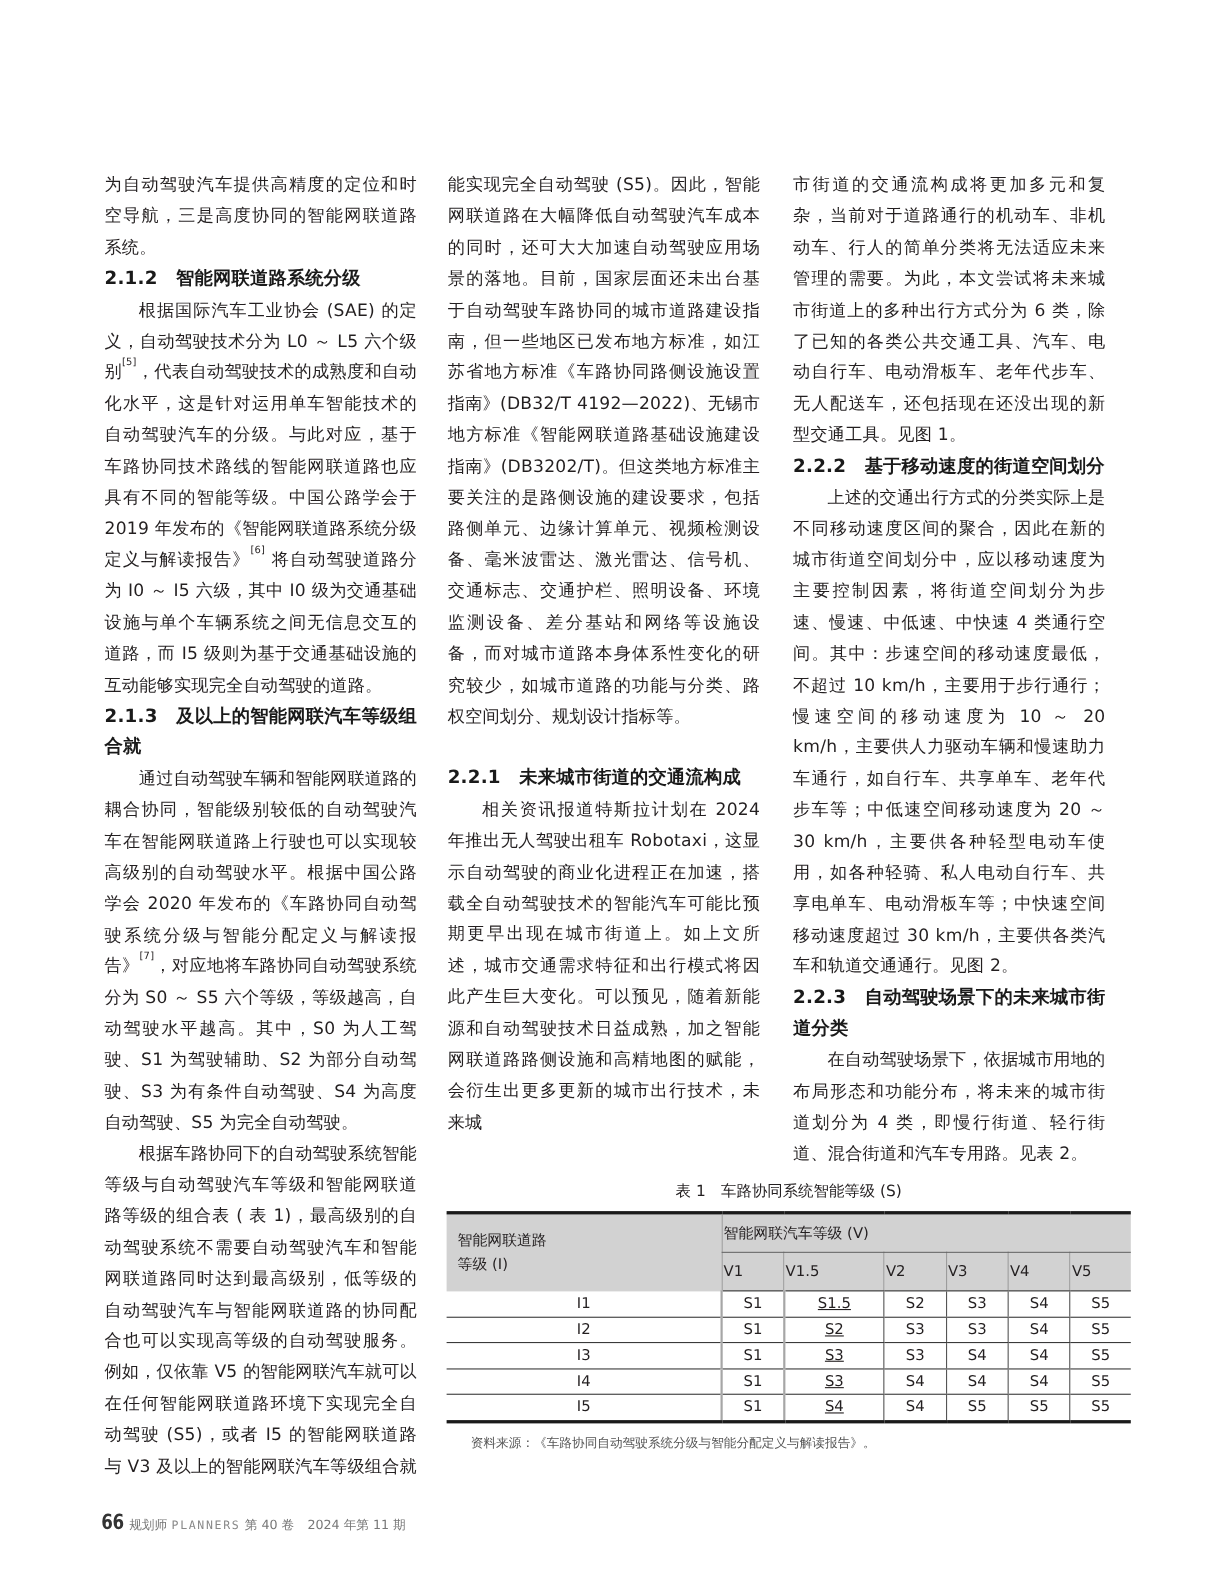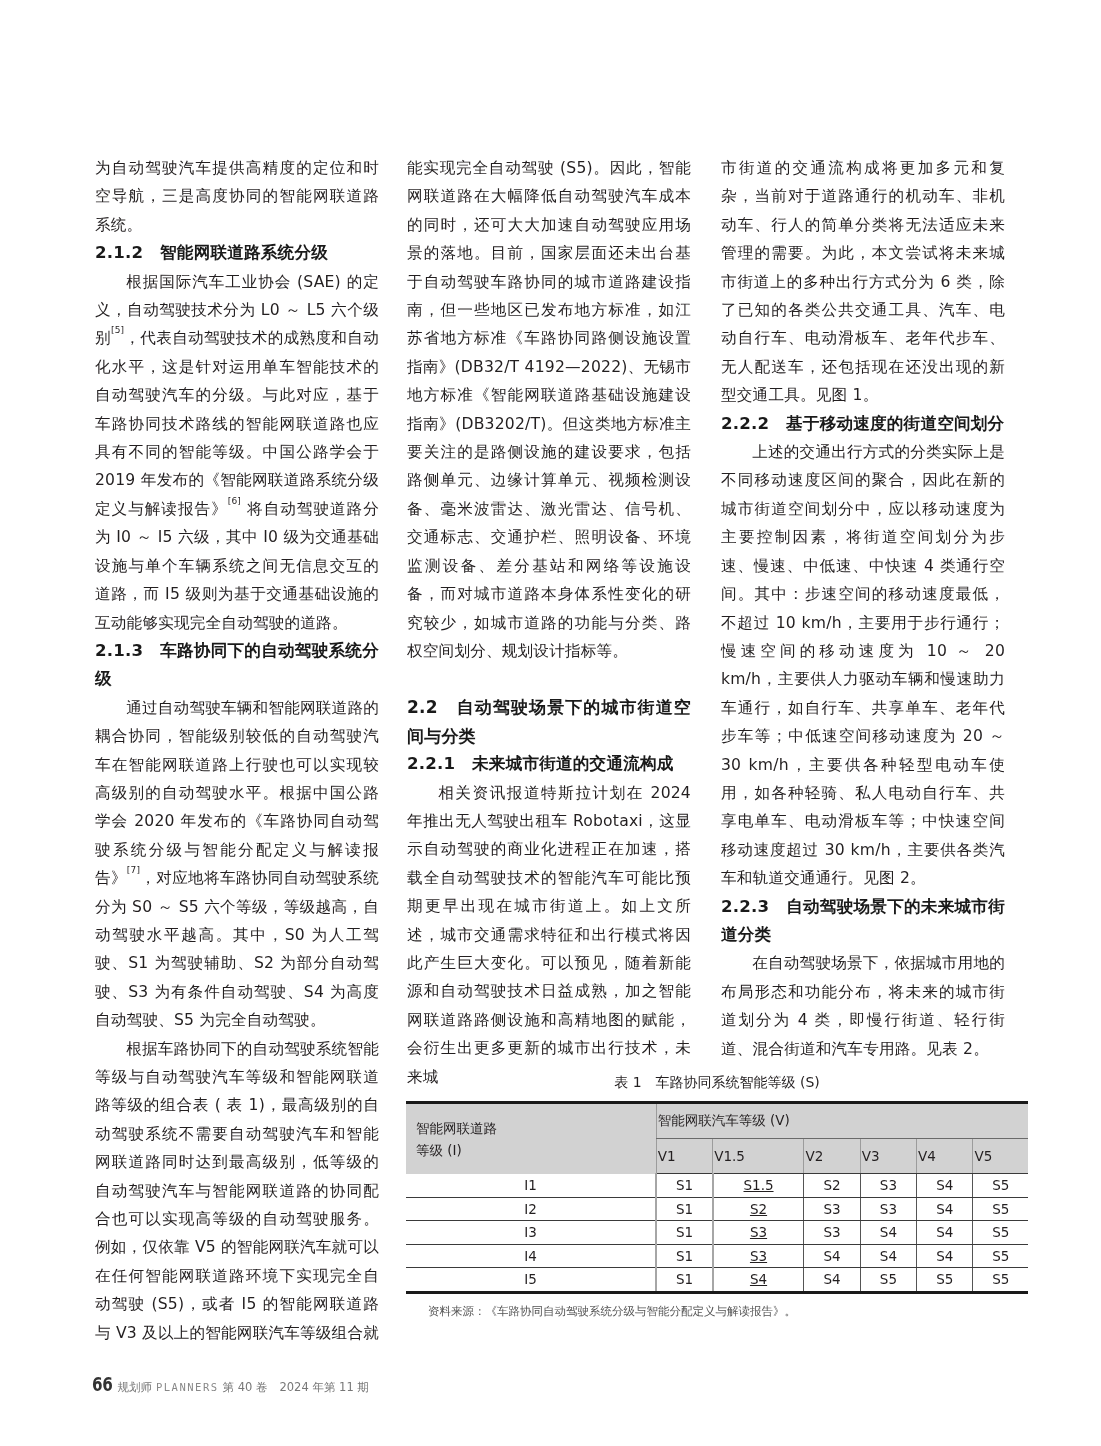--- a/index.html
+++ b/index.html
@@ -44,28 +44,27 @@
   #volume { font-size:11.5px; color:#777; }
   #issue { font-size:11.5px; color:#777; margin-left:8px; }
 </style>
 </head>
 <body>
 
 <div id="col1" class="col">
     <p><span>为自动驾驶汽车提供高精度的定位和时空导航，三是高度协同的智能网联道路系统。</span></p>
     <h3>2.1.2　智能网联道路系统分级</h3>
     <p class="ind"><span>根据国际汽车工业协会 (SAE) 的定义，自动驾驶技术分为 L0 ～ L5 六个级别</span><sup>[5]</sup><span>，代表自动驾驶技术的成熟度和自动化水平，这是针对运用单车智能技术的自动驾驶汽车的分级。与此对应，基于车路协同技术路线的智能网联道路也应具有不同的智能等级。中国公路学会于 2019 年发布的《智能网联道路系统分级定义与解读报告》</span><sup>[6]</sup><span> 将自动驾驶道路分为 I0 ～ I5 六级，其中 I0 级为交通基础设施与单个车辆系统之间无信息交互的道路，而 I5 级则为基于交通基础设施的互动能够实现完全自动驾驶的道路。</span></p>
-    <h3>2.1.3　车路协同下的自动驾驶系统分级</h3>
+    <h3>2.1.3　及以上的智能网联汽车等级组合就</h3>
     <p class="ind"><span>通过自动驾驶车辆和智能网联道路的耦合协同，智能级别较低的自动驾驶汽车在智能网联道路上行驶也可以实现较高级别的自动驾驶水平。根据中国公路学会 2020 年发布的《车路协同自动驾驶系统分级与智能分配定义与解读报告》</span><sup>[7]</sup><span>，对应地将车路协同自动驾驶系统分为 S0 ～ S5 六个等级，等级越高，自动驾驶水平越高。其中，S0 为人工驾驶、S1 为驾驶辅助、S2 为部分自动驾驶、S3 为有条件自动驾驶、S4 为高度自动驾驶、S5 为完全自动驾驶。</span></p>
     <p class="ind"><span>根据车路协同下的自动驾驶系统智能等级与自动驾驶汽车等级和智能网联道路等级的组合表 ( 表 1)，最高级别的自动驾驶系统不需要自动驾驶汽车和智能网联道路同时达到最高级别，低等级的自动驾驶汽车与智能网联道路的协同配合也可以实现高等级的自动驾驶服务。例如，仅依靠 V5 的智能网联汽车就可以在任何智能网联道路环境下实现完全自动驾驶 (S5)，或者 I5 的智能网联道路与 V3 及以上的智能网联汽车等级组合就</span></p>
   </div>
 <div id="col2" class="col">
     <p><span>能实现完全自动驾驶 (S5)。因此，智能网联道路在大幅降低自动驾驶汽车成本的同时，还可大大加速自动驾驶应用场景的落地。目前，国家层面还未出台基于自动驾驶车路协同的城市道路建设指南，但一些地区已发布地方标准，如江苏省地方标准《车路协同路侧设施设置指南》(DB32/T 4192—2022)、无锡市地方标准《智能网联道路基础设施建设指南》(DB3202/T)。但这类地方标准主要关注的是路侧设施的建设要求，包括路侧单元、边缘计算单元、视频检测设备、毫米波雷达、激光雷达、信号机、交通标志、交通护栏、照明设备、环境监测设备、差分基站和网络等设施设备，而对城市道路本身体系性变化的研究较少，如城市道路的功能与分类、路权空间划分、规划设计指标等。</span></p>
     <div class="gap"></div>
-    <h2>2.2　自动驾驶场景下的城市街道空间与分类</h2>
     <h3>2.2.1　未来城市街道的交通流构成</h3>
     <p class="ind"><span>相关资讯报道特斯拉计划在 2024 年推出无人驾驶出租车 Robotaxi，这显示自动驾驶的商业化进程正在加速，搭载全自动驾驶技术的智能汽车可能比预期更早出现在城市街道上。如上文所述，城市交通需求特征和出行模式将因此产生巨大变化。可以预见，随着新能源和自动驾驶技术日益成熟，加之智能网联道路路侧设施和高精地图的赋能，会衍生出更多更新的城市出行技术，未来城</span></p>
   </div>
 <div id="col3" class="col">
     <p><span>市街道的交通流构成将更加多元和复杂，当前对于道路通行的机动车、非机动车、行人的简单分类将无法适应未来管理的需要。为此，本文尝试将未来城市街道上的多种出行方式分为 6 类，除了已知的各类公共交通工具、汽车、电动自行车、电动滑板车、老年代步车、无人配送车，还包括现在还没出现的新型交通工具。见图 1。</span></p>
     <h3>2.2.2　基于移动速度的街道空间划分</h3>
     <p class="ind"><span>上述的交通出行方式的分类实际上是不同移动速度区间的聚合，因此在新的城市街道空间划分中，应以移动速度为主要控制因素，将街道空间划分为步速、慢速、中低速、中快速 4 类通行空间。其中：步速空间的移动速度最低，不超过 10 km/h，主要用于步行通行；慢速空间的移动速度为 10 ～ 20 km/h，主要供人力驱动车辆和慢速助力车通行，如自行车、共享单车、老年代步车等；中低速空间移动速度为 20 ～ 30 km/h，主要供各种轻型电动车使用，如各种轻骑、私人电动自行车、共享电单车、电动滑板车等；中快速空间移动速度超过 30 km/h，主要供各类汽车和轨道交通通行。见图 2。</span></p>
     <h3>2.2.3　自动驾驶场景下的未来城市街道分类</h3>
     <p class="ind"><span>在自动驾驶场景下，依据城市用地的布局形态和功能分布，将未来的城市街道划分为 4 类，即慢行街道、轻行街道、混合街道和汽车专用路。见表 2。</span></p>
   </div>

